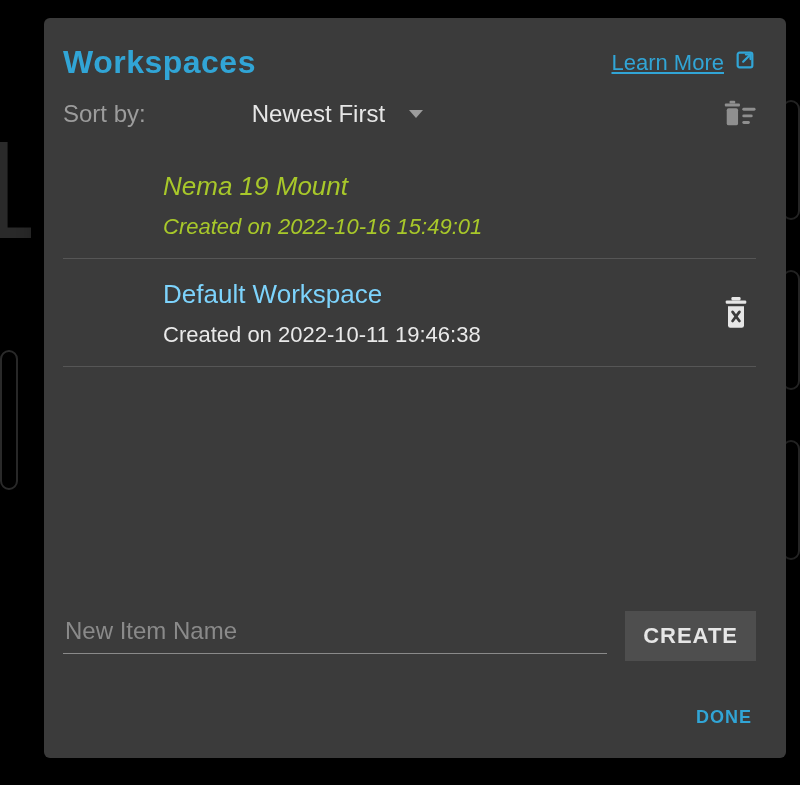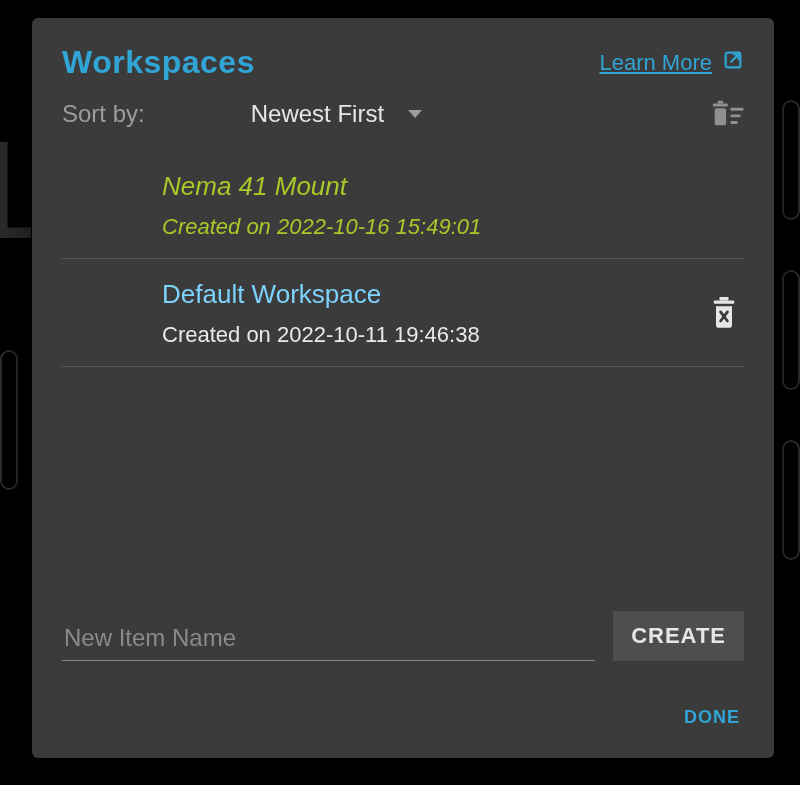--- a/index.html
+++ b/index.html
@@ -20,28 +20,28 @@
     user-select: none;
   }
   .bg-hint .n1 { position: absolute; left: -40px; top: 120px; }
   .bg-hint .bar1 { position: absolute; left: 0; top: 350px; width: 18px; height: 140px; border: 2px solid #2b2b2b; border-radius: 10px;}
   .bg-hint .bar2 { position: absolute; right: 0; top: 100px; width: 18px; height: 120px; border: 2px solid #2b2b2b; border-radius: 10px;}
   .bg-hint .bar3 { position: absolute; right: 0; top: 270px; width: 18px; height: 120px; border: 2px solid #2b2b2b; border-radius: 10px;}
   .bg-hint .bar4 { position: absolute; right: 0; top: 440px; width: 18px; height: 120px; border: 2px solid #2b2b2b; border-radius: 10px;}
 
   .dialog {
     position: absolute;
-    left: 32px; top: 18px;
+    left: 44px; top: 18px;
     width: 742px; height: 740px;
     background: #3b3b3b;
     border-radius: 6px;
     box-shadow: 0 10px 40px rgba(0,0,0,.6);
     display: flex;
     flex-direction: column;
-    padding: 26px 30px 24px 30px;
+    padding: 26px 30px 24px 19px;
   }
 
   .hdr {
     display: flex;
     justify-content: space-between;
     align-items: center;
     margin-bottom: 18px;
   }
   .title {
     color: #31a5d6;
@@ -105,21 +105,21 @@
   .item .meta { font-size: 22px; margin-top: 10px; }
   .item.active .name { color: #a8c82a; font-style: italic; font-weight: 500;}
   .item.active .meta { color: #a8c82a; font-style: italic; }
   .item.normal .name { color: #7dd3fc; font-weight: 500;}
   .item.normal .meta { color: #e9e9e9; }
   .item .del { width: 28px; height: 32px; cursor: pointer; flex: 0 0 auto; }
   .item .del svg { width: 28px; height: 32px; }
 
   .newrow {
     display: flex;
-    align-items: flex-end;
+    align-items: flex-start;
     gap: 18px;
     margin-top: 12px;
   }
   .newinput {
     flex: 1 1 auto;
     background: transparent;
     border: none;
     border-bottom: 1px solid #8a8a8a;
     color: #e6e6e6;
     font-size: 24px;
@@ -201,21 +201,21 @@
           <line x1="23" y1="24" x2="28" y2="24"></line>
         </g>
       </svg>
     </span>
   </div>
 
   <div class="list">
 
     <div class="item active">
       <div class="txt">
-        <div class="name">Nema 41 Mount</div>
+        <div class="name">Nema 19 Mount</div>
         <div class="meta">Created on 2022-10-16 15:49:01</div>
       </div>
     </div>
 
     <div class="item normal">
       <div class="txt">
         <div class="name">Default Workspace</div>
         <div class="meta">Created on 2022-10-11 19:46:38</div>
       </div>
       <span class="del">

